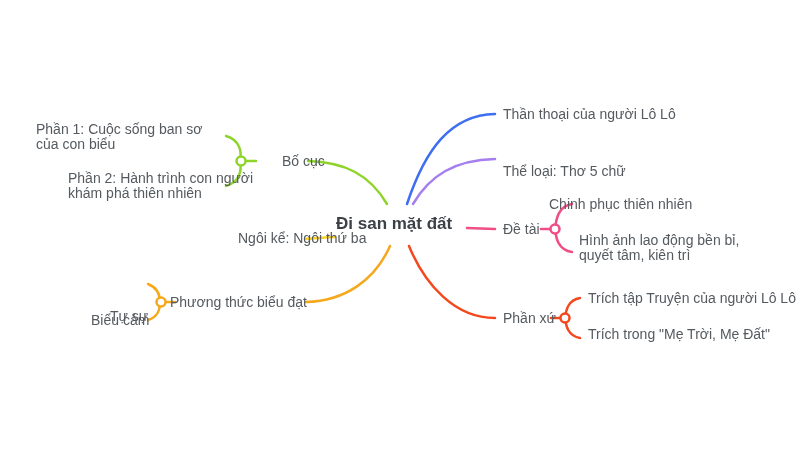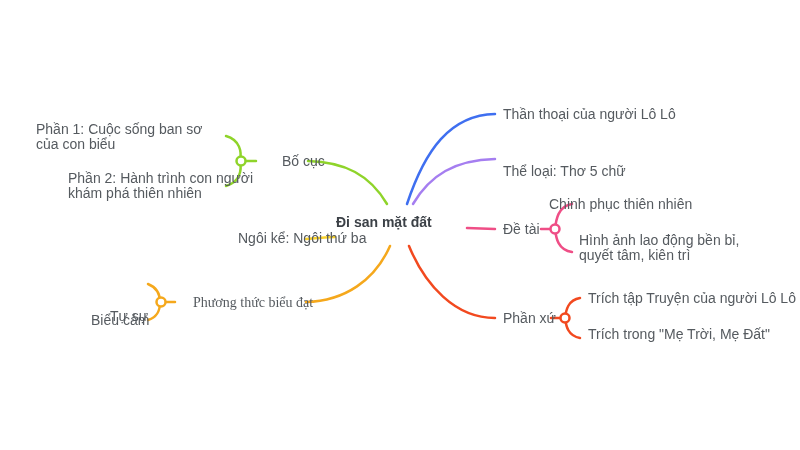--- a/index.html
+++ b/index.html
@@ -1,21 +1,21 @@
 <!DOCTYPE html>
 <html><head>
 <meta charset="utf-8">
 <style>
   html, body { margin:0; padding:0; }
   body { width:800px; height:450px; background:#ffffff; position:relative; overflow:hidden;
          font-family:"Liberation Sans", sans-serif; color:#4a4a4a; }
   svg.links { position:absolute; left:0; top:0; width:800px; height:450px; }
   .node { position:absolute; font-size:14px; color:#555a5f; line-height:15px; white-space:nowrap; }
   .node.wrap { white-space:normal; }
-  .central { position:absolute; left:336px; top:214px; font-size:14px; font-weight:bold; color:#3c4147; }
+  .central { position:absolute; left:336px; top:214px; font-size:17px; font-weight:bold; color:#3c4147; }
 </style>
 </head>
 <body>
 
 <svg class="links" viewBox="0 0 800 450">
   <g fill="none" stroke-width="2.5" stroke-linecap="round">
 
     <path d="M387 204 C370 175 345 162 308 161" stroke="#8fd42a"></path>
 
     <path d="M226 136 C240 140 242 152 240 161 C242 170 240 182 226 186" stroke="#8fd42a"></path>
@@ -46,21 +46,21 @@
 </svg>
 
 <div class="central">Đi san mặt đất</div>
 
 <div class="node" style="left:274px;top:154px;padding-left:8px;">Bố cục</div>
 <div class="node wrap" style="left:36px;top:122px;width:190px;">Phần 1: Cuộc sống ban sơ của con biểu</div>
 <div class="node wrap" style="left:36px;top:171px;width:190px;margin-left:32px;">Phần 2: Hành trình con người khám phá thiên nhiên</div>
 
 <div class="node" style="left:190px;top:231px;padding-left:48px;">Ngôi kể: Ngôi thứ ba</div>
 
-<div class="node" style="left:193px;top:295px;font-family:Liberation Serif, serif;">Phương thức biểu đạt</div>
+<div class="node" style="left:170px;top:295px;">Phương thức biểu đạt</div>
 <div class="node" style="left:110px;top:277px;margin-top:32px;">Tự sự</div>
 <div class="node" style="left:91px;top:313px;">Biểu cảm</div>
 
 <div class="node" style="left:503px;top:107px;">Thần thoại của người Lô Lô</div>
 <div class="node" style="left:503px;top:136px;margin-top:28px;">Thể loại: Thơ 5 chữ</div>
 
 <div class="node" style="left:503px;top:222px;">Đề tài</div>
 <div class="node" style="left:549px;top:197px;text-align:right;">Chinh phục thiên nhiên</div>
 <div class="node wrap" style="left:579px;top:233px;width:185px;">Hình ảnh lao động bền bỉ, quyết tâm, kiên trì</div>
 

